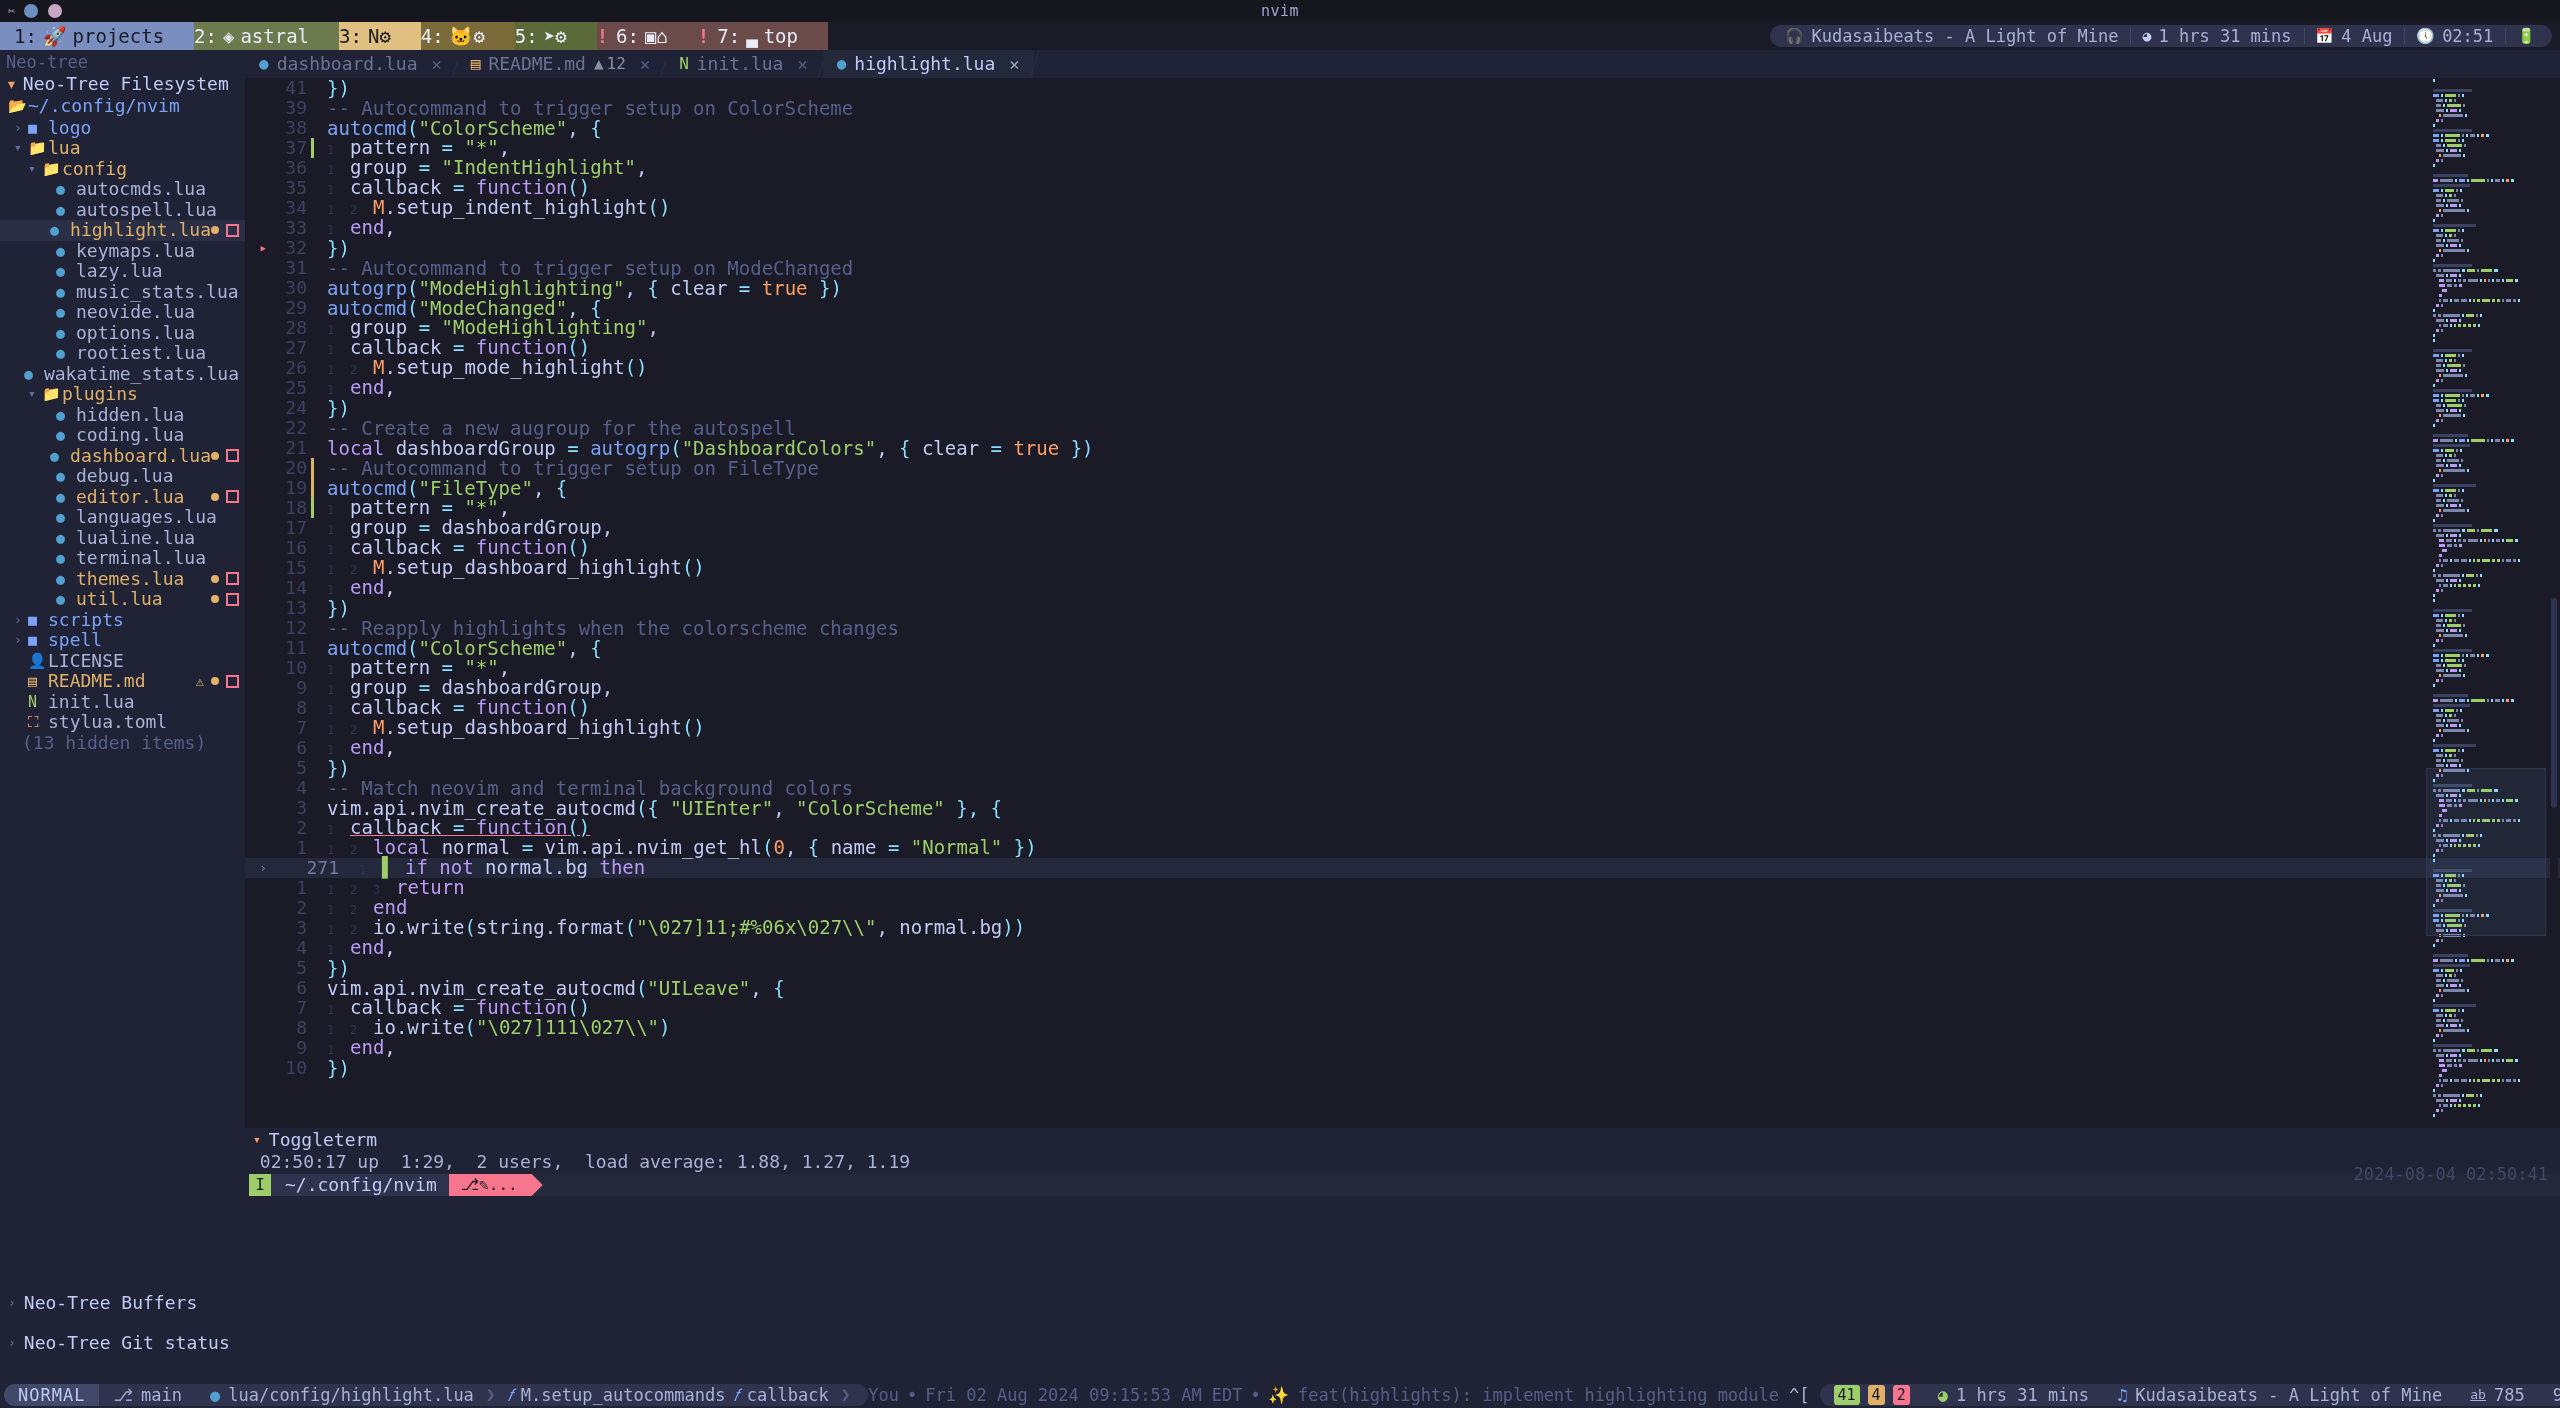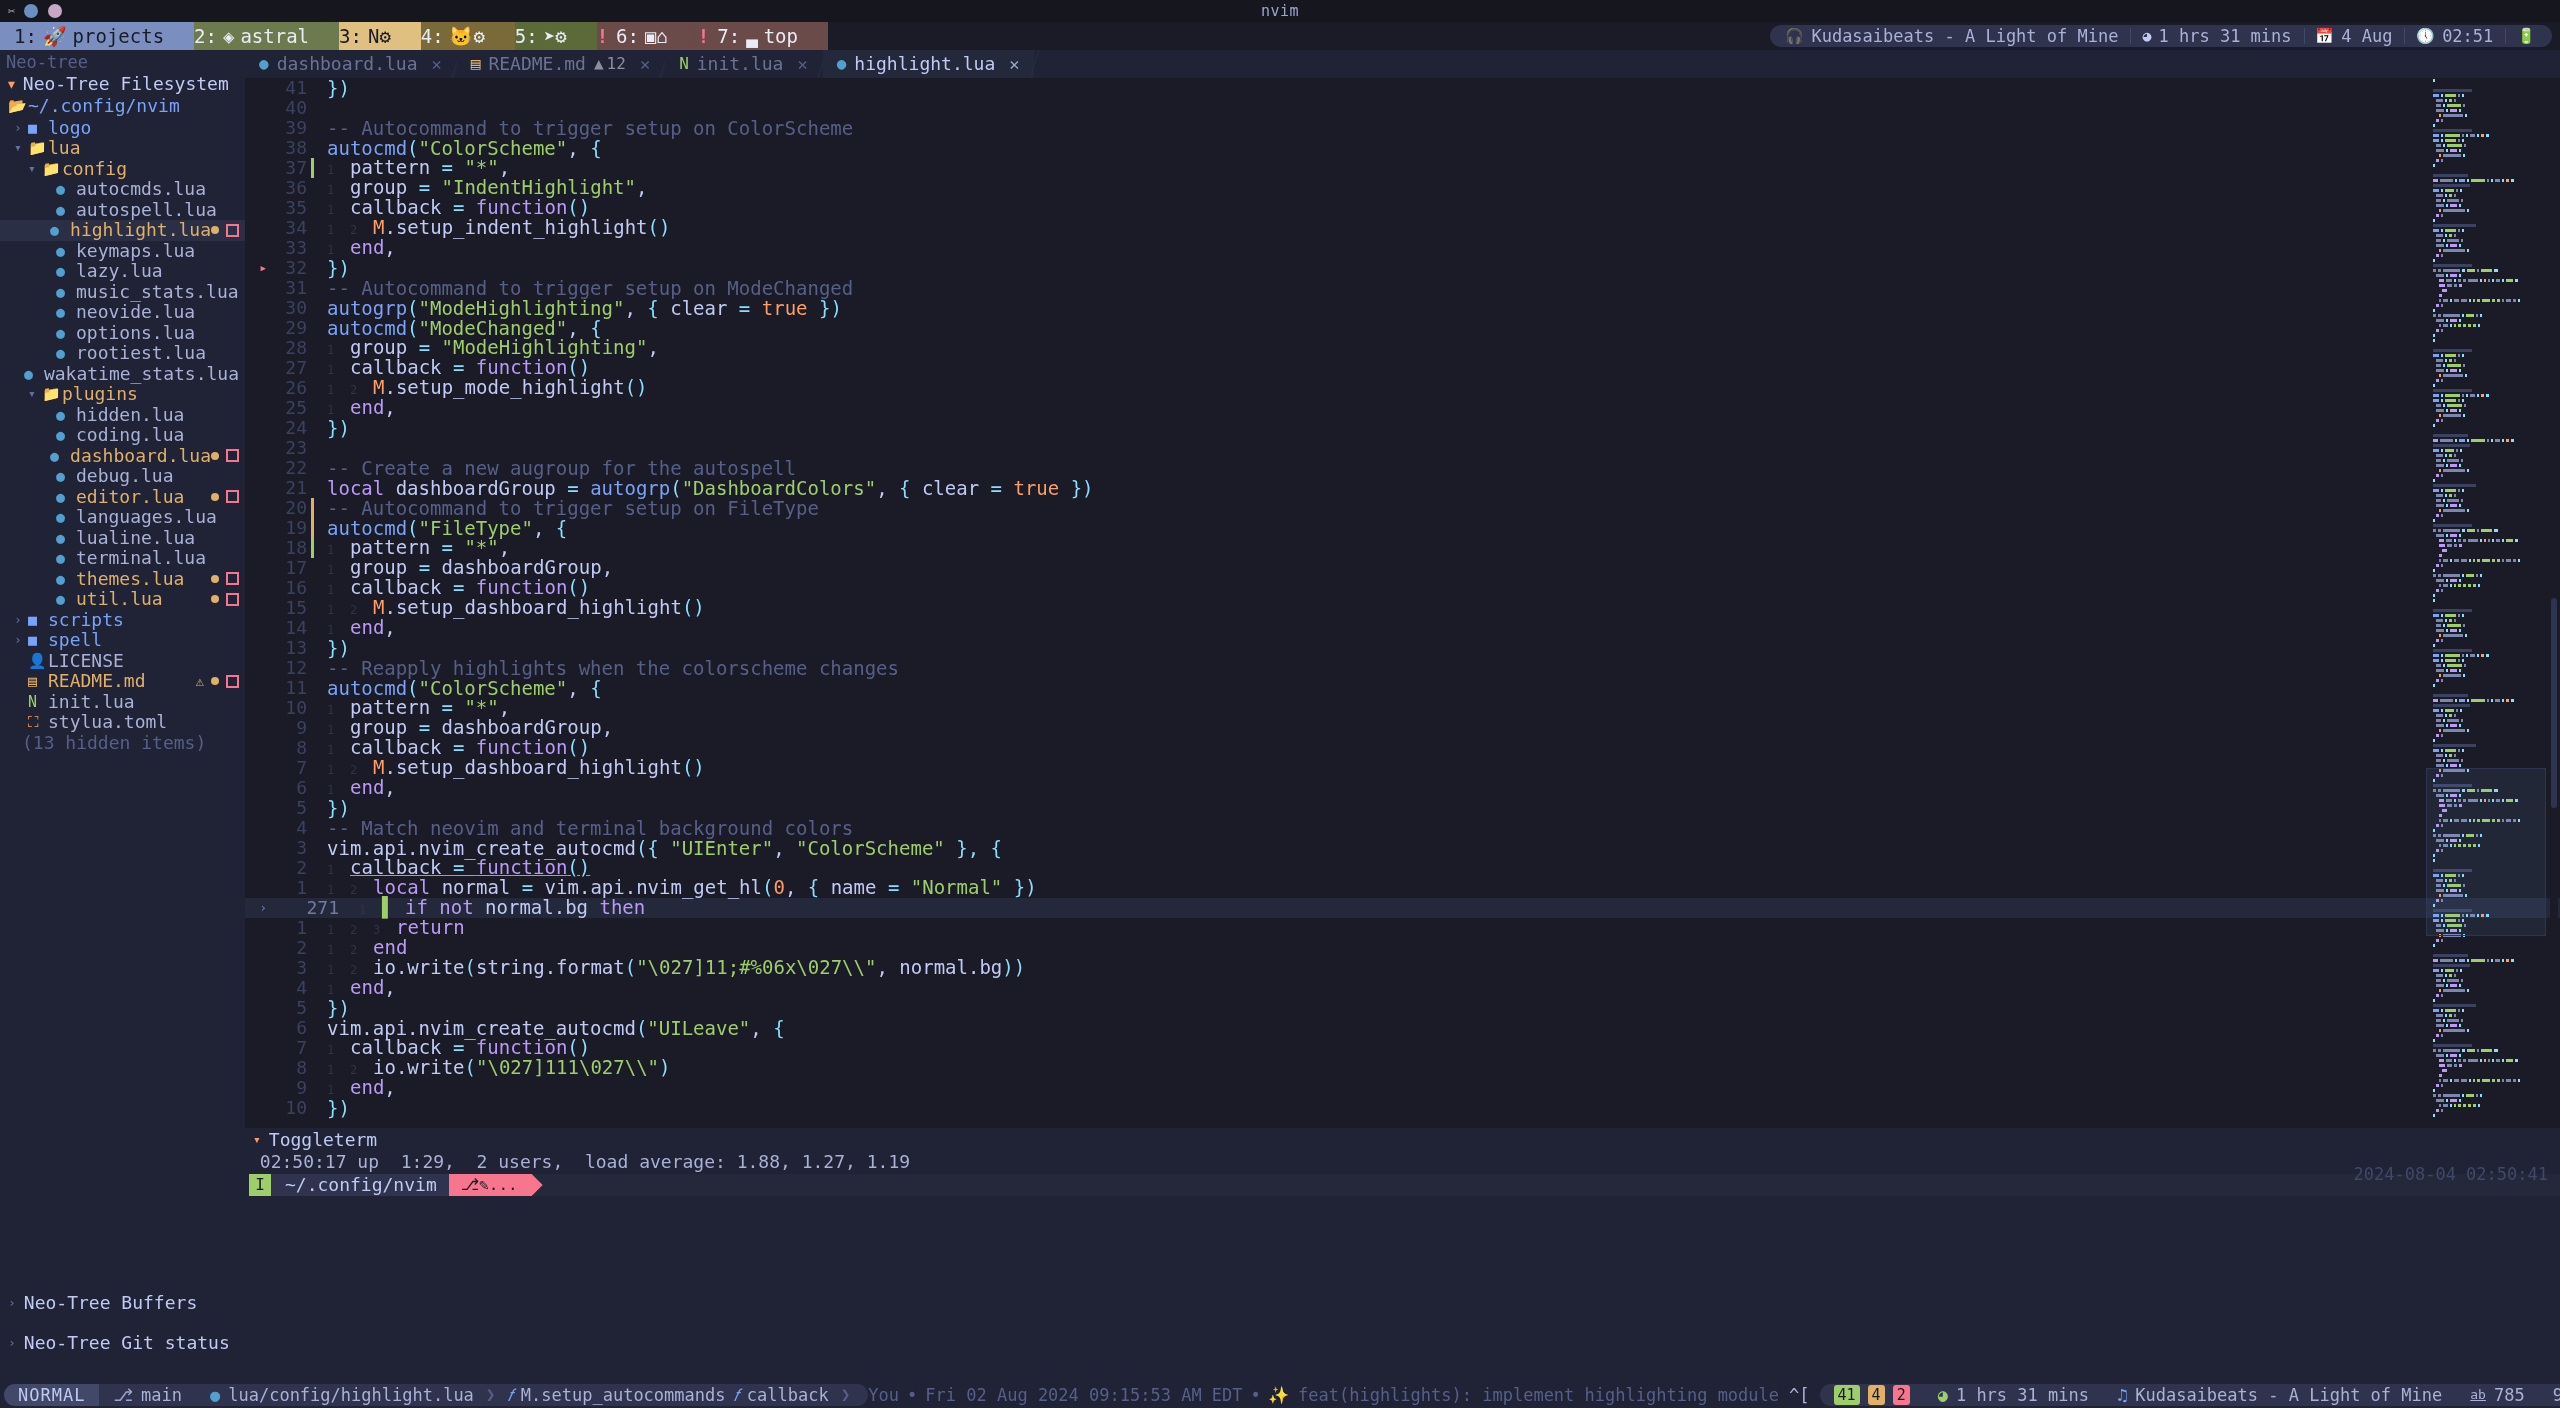--- a/index.html
+++ b/index.html
@@ -589,38 +589,36 @@
       <span style="color:#51a0cf;font-size:16px">●</span>
       <span>highlight.lua</span>
       <span class="x">✕</span>
     </div>
     <div class="bt-sep"></div>
     <div class="buftabs-fill"></div>
   </div>
 
 <div class="editor" id="editor">
     <div class="cline"><span class="gut-fold"></span><span class="gut-num">41</span><span class="gut-sign"></span><span class="code"><span class="p">})</span></span></div>
-    <div class="cline"><span class="gut-fold"></span><span class="gut-num">40</span><span class="gut-sign"></span><span class="code"></span></div>
     <div class="cline"><span class="gut-fold"></span><span class="gut-num">39</span><span class="gut-sign"></span><span class="code"><span class="c">-- Autocommand to trigger setup on ColorScheme</span></span></div>
     <div class="cline"><span class="gut-fold"></span><span class="gut-num">38</span><span class="gut-sign"></span><span class="code"><span class="f">autocmd</span><span class="p">(</span><span class="s">"ColorScheme"</span><span class="v">, </span><span class="p">{</span></span></div>
     <div class="cline"><span class="gut-fold"></span><span class="gut-num">37</span><span class="gut-sign"><span class="bar" style="background:#9ece6a"></span></span><span class="code"><span class="ind">1</span><span class="v">pattern </span><span class="p">= </span><span class="s">"*"</span><span class="v">,</span></span></div>
     <div class="cline"><span class="gut-fold"></span><span class="gut-num">36</span><span class="gut-sign"></span><span class="code"><span class="ind">1</span><span class="v">group </span><span class="p">= </span><span class="s">"IndentHighlight"</span><span class="v">,</span></span></div>
     <div class="cline"><span class="gut-fold"></span><span class="gut-num">35</span><span class="gut-sign"></span><span class="code"><span class="ind">1</span><span class="v">callback </span><span class="p">= </span><span class="k">function</span><span class="p">()</span></span></div>
     <div class="cline"><span class="gut-fold"></span><span class="gut-num">34</span><span class="gut-sign"></span><span class="code"><span class="ind">1</span><span class="ind">2</span><span class="m">M</span><span class="v">.setup_indent_highlight</span><span class="p">()</span></span></div>
     <div class="cline"><span class="gut-fold"></span><span class="gut-num">33</span><span class="gut-sign"></span><span class="code"><span class="ind">1</span><span class="k">end</span><span class="v">,</span></span></div>
     <div class="cline"><span class="gut-fold">▸</span><span class="gut-num">32</span><span class="gut-sign"></span><span class="code"><span class="p">})</span></span></div>
     <div class="cline"><span class="gut-fold"></span><span class="gut-num">31</span><span class="gut-sign"></span><span class="code"><span class="c">-- Autocommand to trigger setup on ModeChanged</span></span></div>
     <div class="cline"><span class="gut-fold"></span><span class="gut-num">30</span><span class="gut-sign"></span><span class="code"><span class="f">autogrp</span><span class="p">(</span><span class="s">"ModeHighlighting"</span><span class="v">, </span><span class="p">{ </span><span class="v">clear </span><span class="p">= </span><span class="n">true</span><span class="p"> })</span></span></div>
     <div class="cline"><span class="gut-fold"></span><span class="gut-num">29</span><span class="gut-sign"></span><span class="code"><span class="f">autocmd</span><span class="p">(</span><span class="s">"ModeChanged"</span><span class="v">, </span><span class="p">{</span></span></div>
     <div class="cline"><span class="gut-fold"></span><span class="gut-num">28</span><span class="gut-sign"></span><span class="code"><span class="ind">1</span><span class="v">group </span><span class="p">= </span><span class="s">"ModeHighlighting"</span><span class="v">,</span></span></div>
     <div class="cline"><span class="gut-fold"></span><span class="gut-num">27</span><span class="gut-sign"></span><span class="code"><span class="ind">1</span><span class="v">callback </span><span class="p">= </span><span class="k">function</span><span class="p">()</span></span></div>
     <div class="cline"><span class="gut-fold"></span><span class="gut-num">26</span><span class="gut-sign"></span><span class="code"><span class="ind">1</span><span class="ind">2</span><span class="m">M</span><span class="v">.setup_mode_highlight</span><span class="p">()</span></span></div>
     <div class="cline"><span class="gut-fold"></span><span class="gut-num">25</span><span class="gut-sign"></span><span class="code"><span class="ind">1</span><span class="k">end</span><span class="v">,</span></span></div>
     <div class="cline"><span class="gut-fold"></span><span class="gut-num">24</span><span class="gut-sign"></span><span class="code"><span class="p">})</span></span></div>
-    <div class="cline"><span class="gut-fold"></span><span class="gut-num">23</span><span class="gut-sign"></span><span class="code"></span></div>
     <div class="cline"><span class="gut-fold"></span><span class="gut-num">22</span><span class="gut-sign"></span><span class="code"><span class="c">-- Create a new augroup for the autospell</span></span></div>
     <div class="cline"><span class="gut-fold"></span><span class="gut-num">21</span><span class="gut-sign"></span><span class="code"><span class="k">local </span><span class="v">dashboardGroup </span><span class="p">= </span><span class="f">autogrp</span><span class="p">(</span><span class="s">"DashboardColors"</span><span class="v">, </span><span class="p">{ </span><span class="v">clear </span><span class="p">= </span><span class="n">true</span><span class="p"> })</span></span></div>
     <div class="cline"><span class="gut-fold"></span><span class="gut-num">20</span><span class="gut-sign"><span class="bar" style="background:#e0af68"></span></span><span class="code"><span class="c">-- Autocommand to trigger setup on FileType</span></span></div>
     <div class="cline"><span class="gut-fold"></span><span class="gut-num">19</span><span class="gut-sign"><span class="bar" style="background:#e0af68"></span></span><span class="code"><span class="f">autocmd</span><span class="p">(</span><span class="s">"FileType"</span><span class="v">, </span><span class="p">{</span></span></div>
     <div class="cline"><span class="gut-fold"></span><span class="gut-num">18</span><span class="gut-sign"><span class="bar" style="background:#9ece6a"></span></span><span class="code"><span class="ind">1</span><span class="v">pattern </span><span class="p">= </span><span class="s">"*"</span><span class="v">,</span></span></div>
     <div class="cline"><span class="gut-fold"></span><span class="gut-num">17</span><span class="gut-sign"></span><span class="code"><span class="ind">1</span><span class="v">group </span><span class="p">= </span><span class="v">dashboardGroup</span><span class="v">,</span></span></div>
     <div class="cline"><span class="gut-fold"></span><span class="gut-num">16</span><span class="gut-sign"></span><span class="code"><span class="ind">1</span><span class="v">callback </span><span class="p">= </span><span class="k">function</span><span class="p">()</span></span></div>
     <div class="cline"><span class="gut-fold"></span><span class="gut-num">15</span><span class="gut-sign"></span><span class="code"><span class="ind">1</span><span class="ind">2</span><span class="m">M</span><span class="v">.setup_dashboard_highlight</span><span class="p">()</span></span></div>
     <div class="cline"><span class="gut-fold"></span><span class="gut-num">14</span><span class="gut-sign"></span><span class="code"><span class="ind">1</span><span class="k">end</span><span class="v">,</span></span></div>
     <div class="cline"><span class="gut-fold"></span><span class="gut-num">13</span><span class="gut-sign"></span><span class="code"><span class="p">})</span></span></div>

